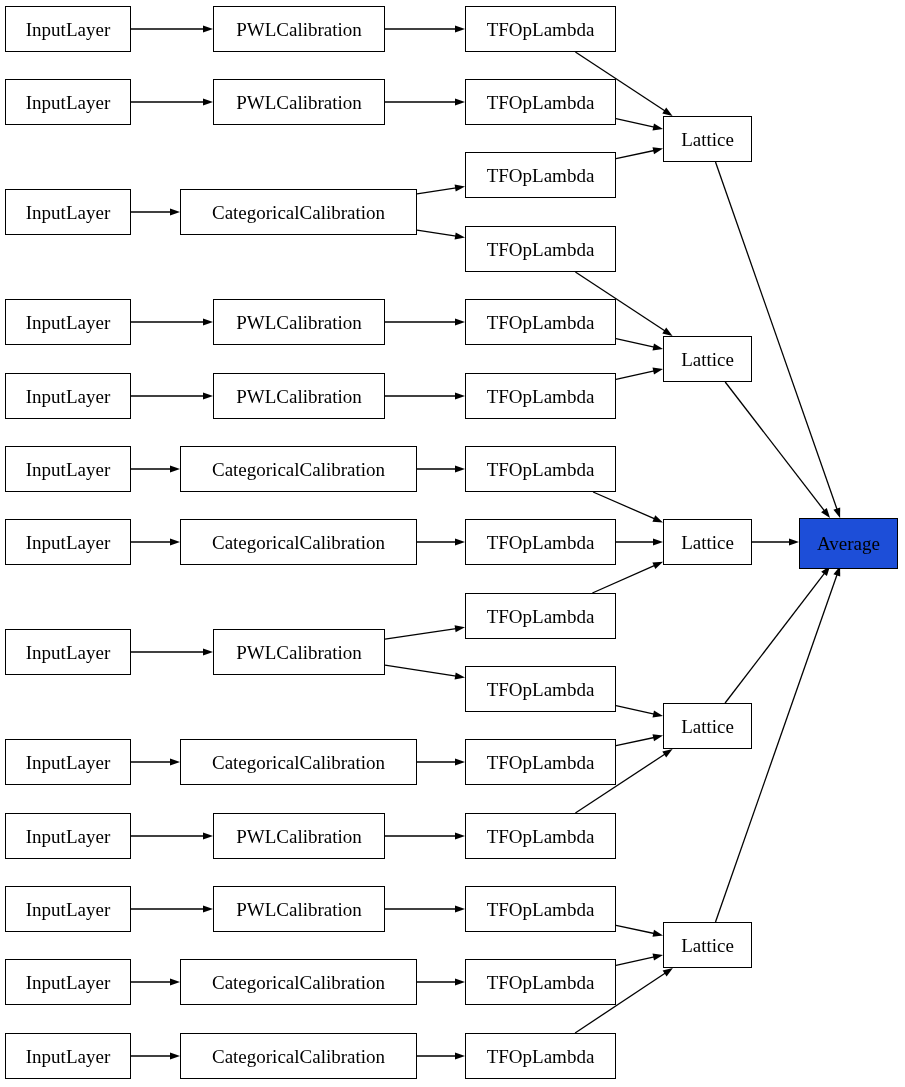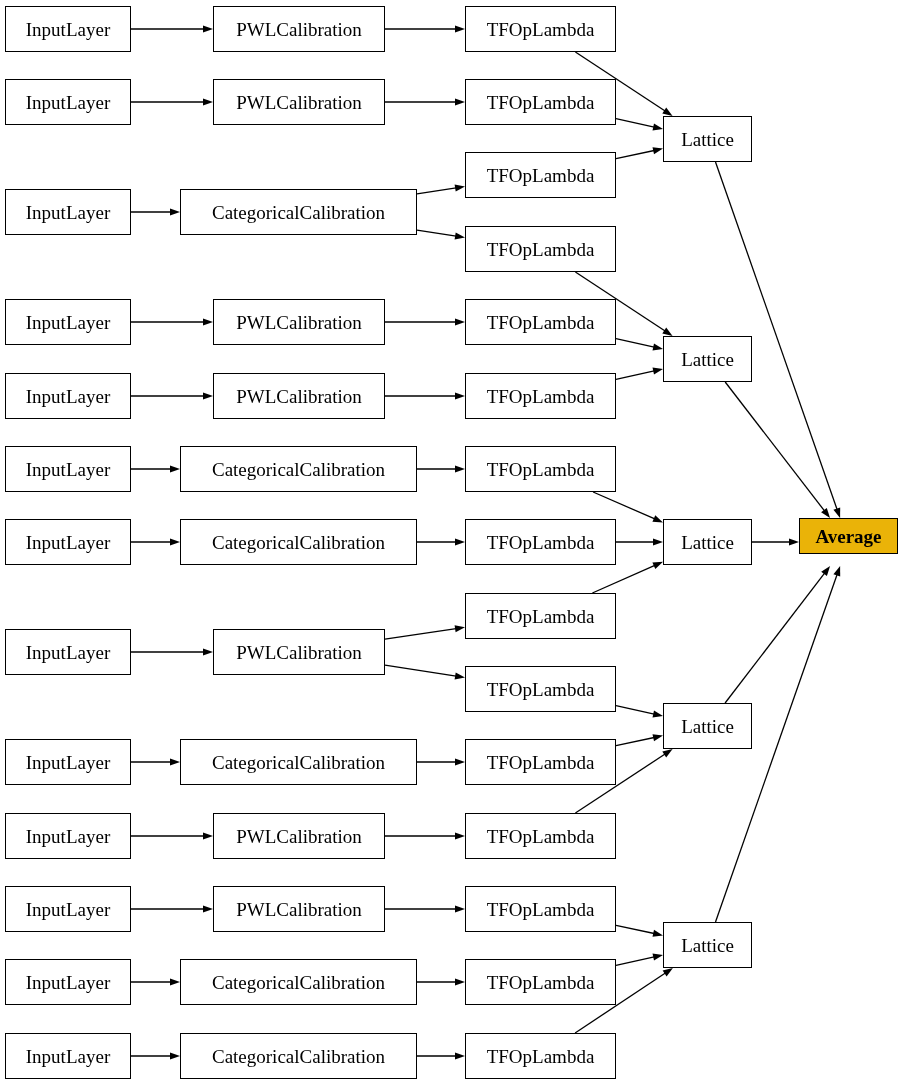--- a/index.html
+++ b/index.html
@@ -274,14 +274,14 @@
     <div class="node node-categorical-calibration" style="left: 180px; top: 959px; width: 237px; height: 46px; border-color: rgb(0, 0, 0); background: rgb(255, 255, 255);">CategoricalCalibration</div>
     <div class="node node-tf-op-lambda" style="left: 465px; top: 959px; width: 151px; height: 46px; border-color: rgb(0, 0, 0); background: rgb(255, 255, 255);">TFOpLambda</div>
     <div class="node node-input-layer" style="left: 5px; top: 1033px; width: 126px; height: 46px; border-color: rgb(0, 0, 0); background: rgb(255, 255, 255);">InputLayer</div>
     <div class="node node-categorical-calibration" style="left: 180px; top: 1033px; width: 237px; height: 46px; border-color: rgb(0, 0, 0); background: rgb(255, 255, 255);">CategoricalCalibration</div>
     <div class="node node-tf-op-lambda" style="left: 465px; top: 1033px; width: 151px; height: 46px; border-color: rgb(0, 0, 0); background: rgb(255, 255, 255);">TFOpLambda</div>
     <div class="node node-lattice" style="left: 663px; top: 116px; width: 89px; height: 46px; border-color: rgb(0, 0, 0); background: rgb(255, 255, 255);">Lattice</div>
     <div class="node node-lattice" style="left: 663px; top: 336px; width: 89px; height: 46px; border-color: rgb(0, 0, 0); background: rgb(255, 255, 255);">Lattice</div>
     <div class="node node-lattice" style="left: 663px; top: 519px; width: 89px; height: 46px; border-color: rgb(0, 0, 0); background: rgb(255, 255, 255);">Lattice</div>
     <div class="node node-lattice" style="left: 663px; top: 703px; width: 89px; height: 46px; border-color: rgb(0, 0, 0); background: rgb(255, 255, 255);">Lattice</div>
     <div class="node node-lattice" style="left: 663px; top: 922px; width: 89px; height: 46px; border-color: rgb(0, 0, 0); background: rgb(255, 255, 255);">Lattice</div>
-    <div class="node node-average" style="left: 799px; top: 518px; width: 99px; height: 36px; border-color: rgb(0, 0, 0); background: #eab308; font-weight: bold;">Average</div>
+    <div class="node node-average" style="left: 799px; top: 518px; width: 99px; height: 51px; border-color: rgb(0, 0, 0); background: #1d4ed8;">Average</div>
   </div>
 
 </body></html>

